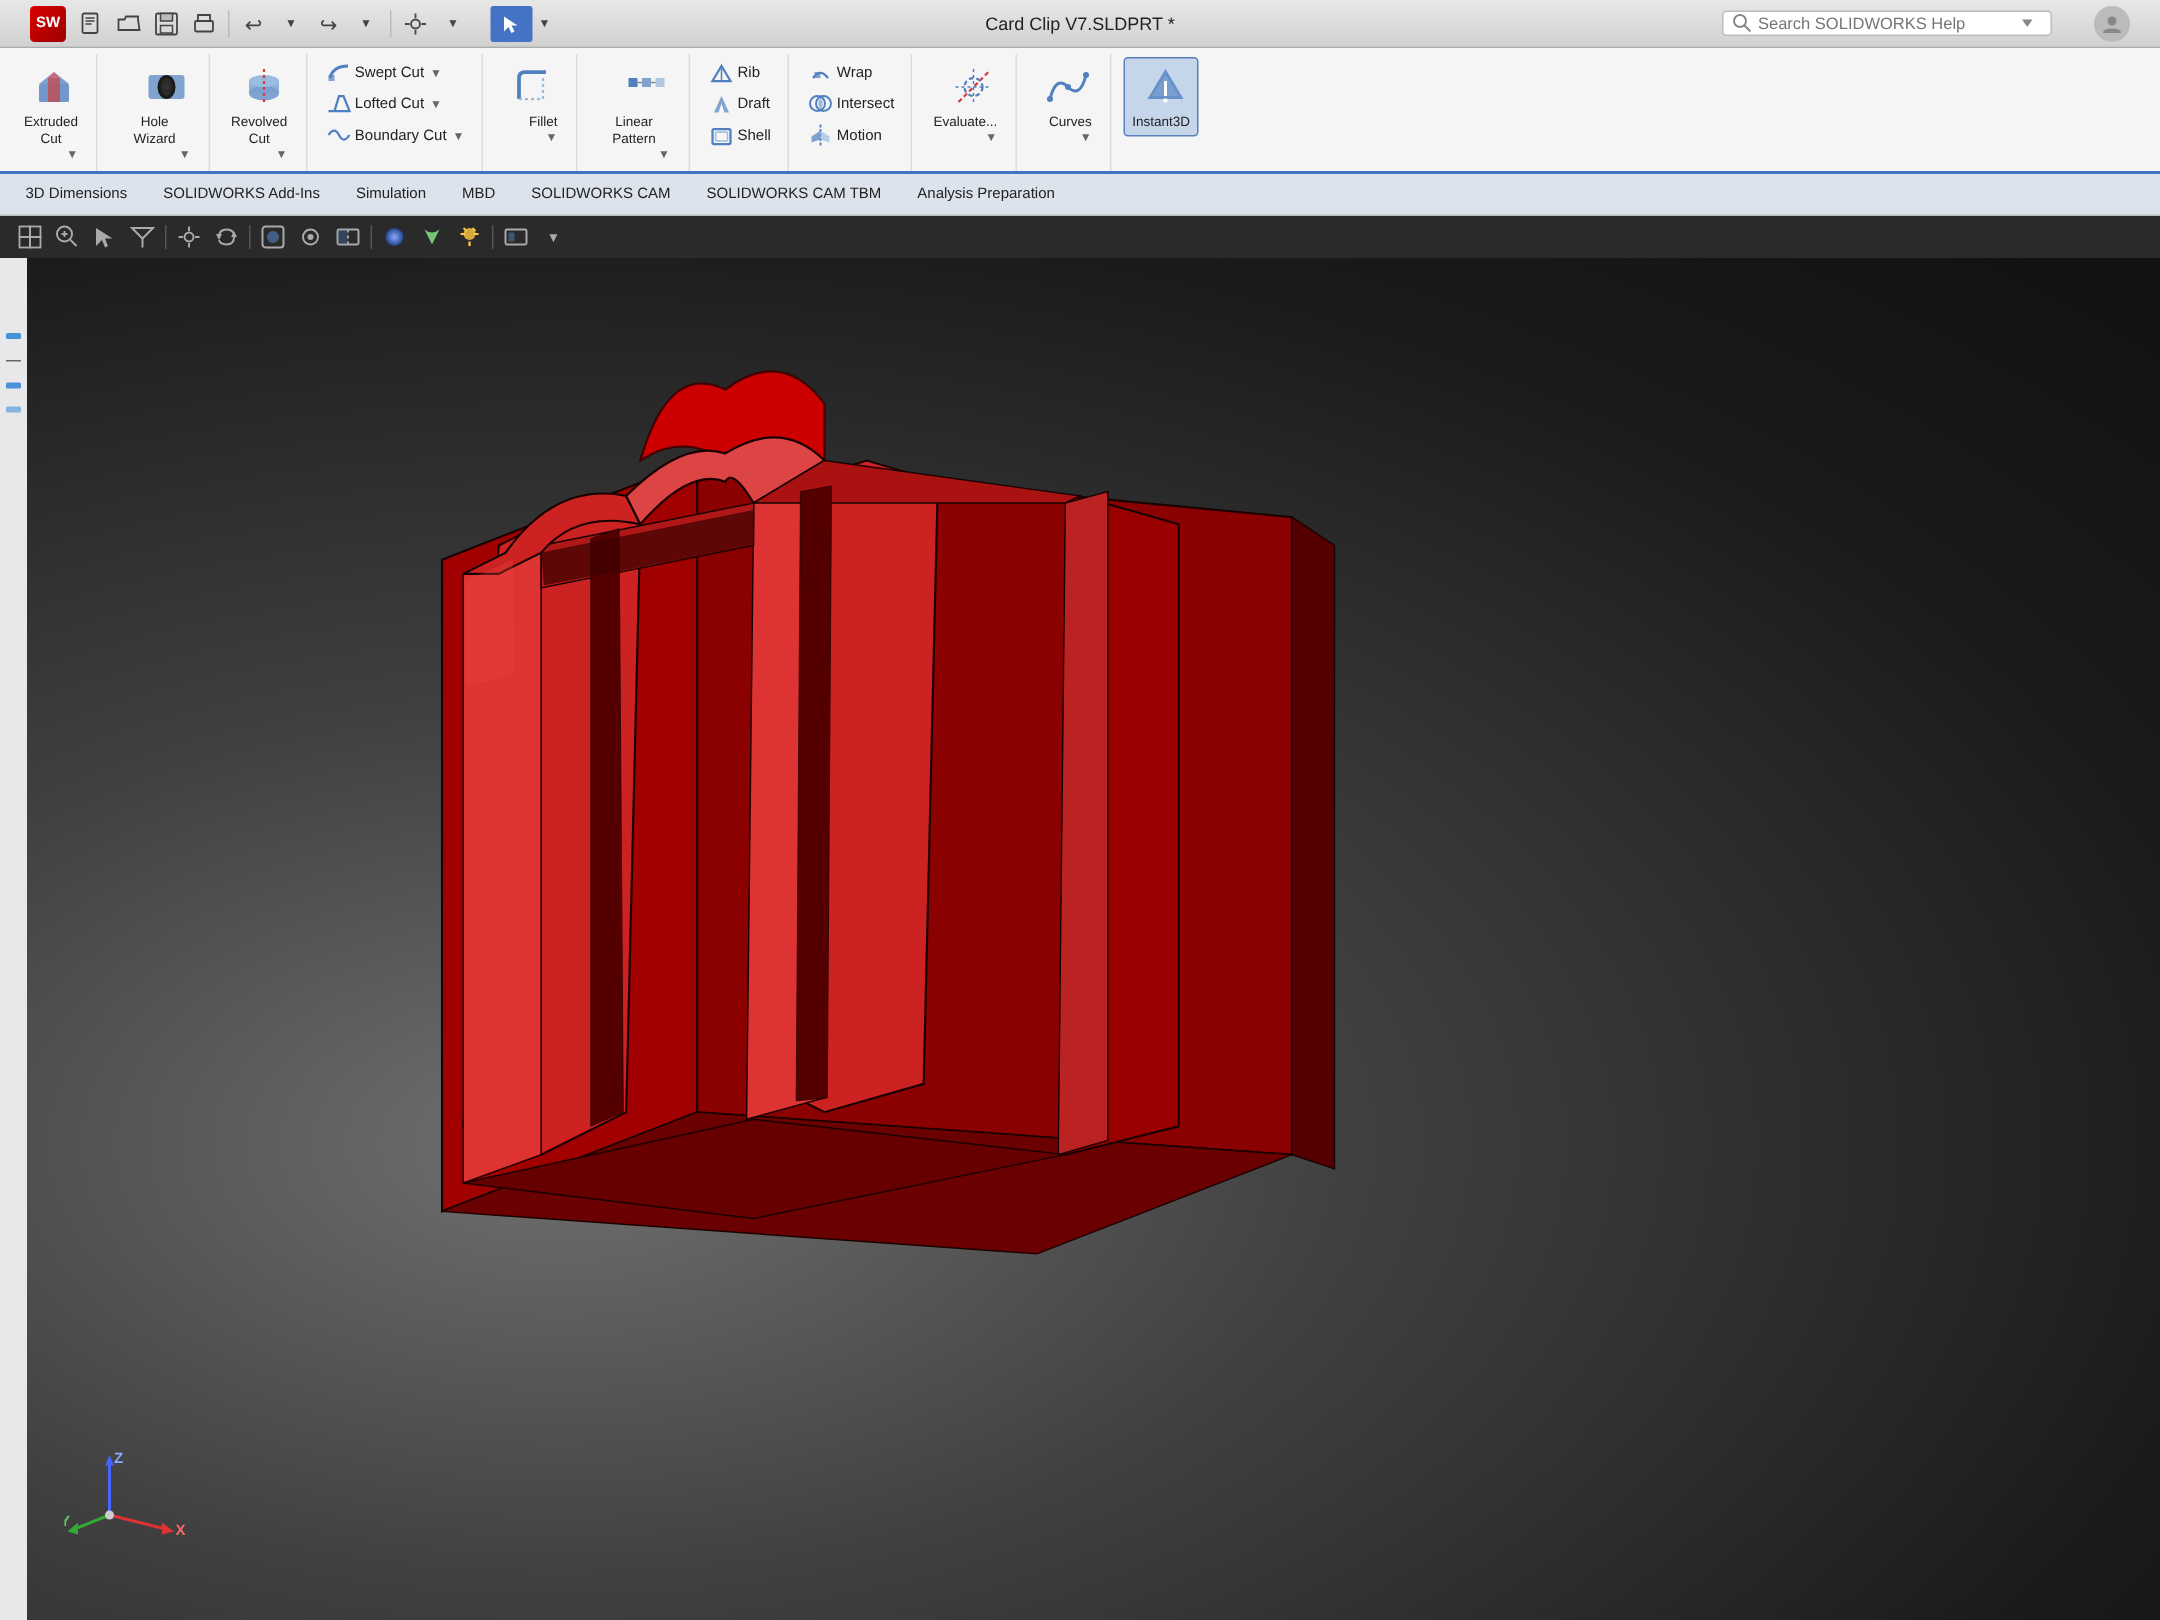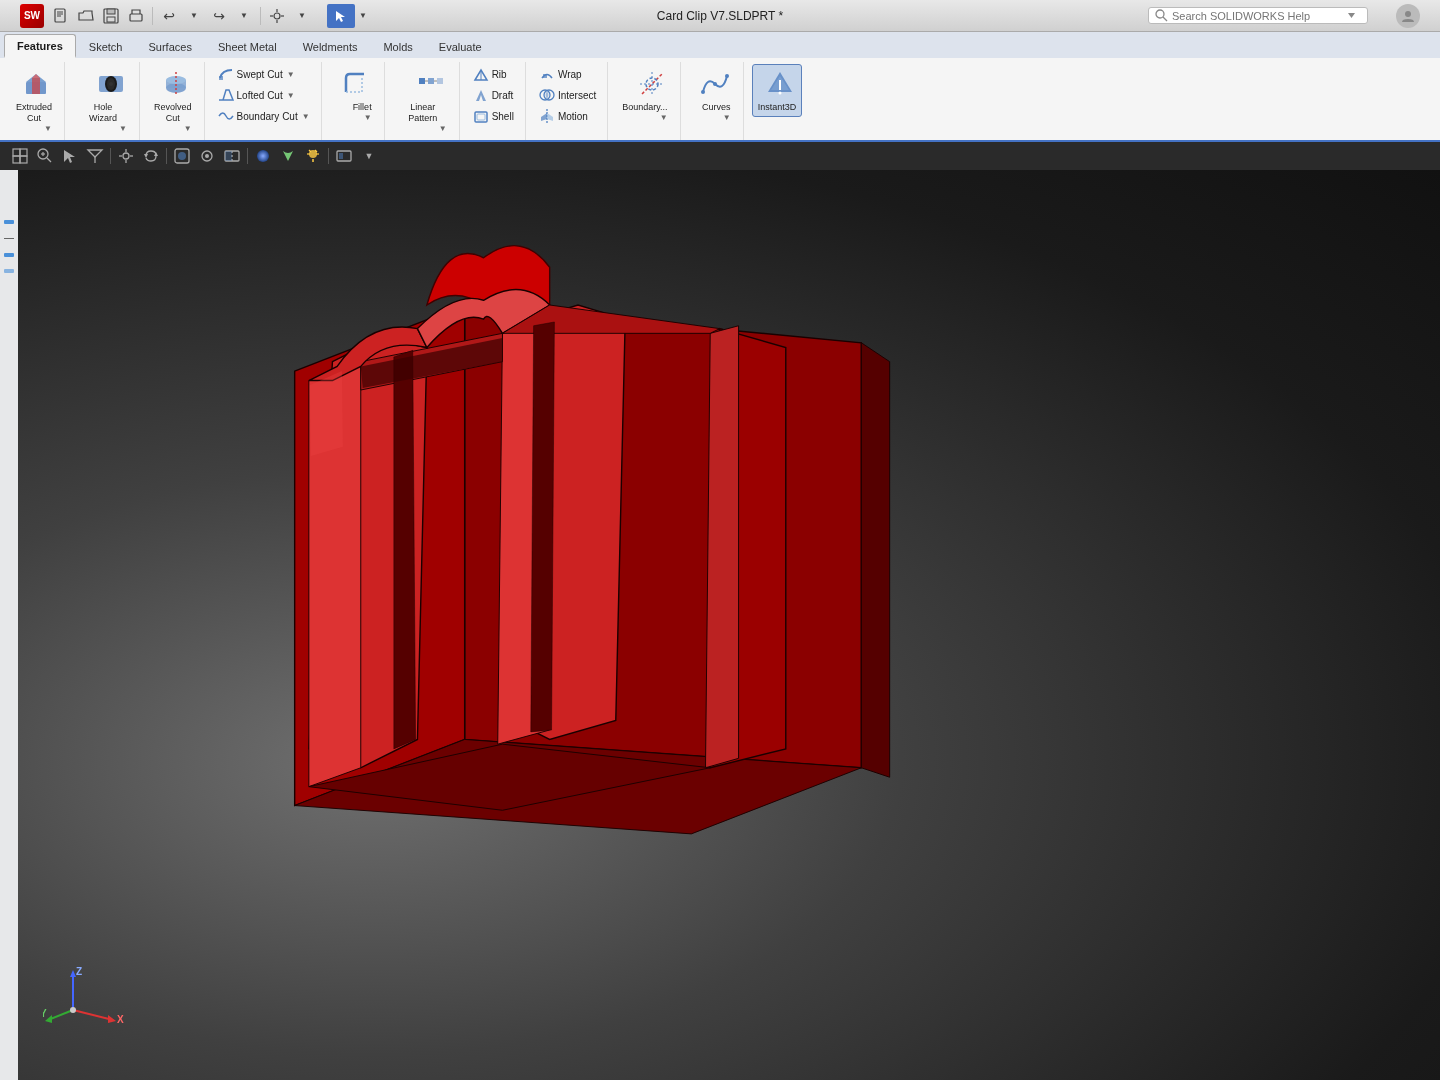--- a/index.html
+++ b/index.html
@@ -331,29 +331,20 @@
         <svg width="14" height="14" viewBox="0 0 14 14">
             <circle cx="7" cy="5" r="3" fill="#888"></circle>
             <path d="M1 13 Q1 10 7 10 Q13 10 13 13" fill="#888"></path>
           </svg>
       </div>
     </div>
   </div>
 
   <div id="ribbon">
 
-    <div id="ribbon-tabs">
-      <div class="ribbon-tab active">Features</div>
-      <div class="ribbon-tab">Sketch</div>
-      <div class="ribbon-tab">Surfaces</div>
-      <div class="ribbon-tab">Sheet Metal</div>
-      <div class="ribbon-tab">Weldments</div>
-      <div class="ribbon-tab">Molds</div>
-      <div class="ribbon-tab">Evaluate</div>
-    </div>
 
     <div id="ribbon-content">
 
       <div class="ribbon-group">
         <div class="ribbon-group-content">
           <div class="ribbon-btn-large">
             <div class="btn-icon">
               <svg width="32" height="32" viewBox="0 0 32 32">
                 <rect x="6" y="14" width="20" height="12" rx="1" fill="#5080c0" opacity="0.8"></rect>
                 <polygon points="6,14 16,6 26,14" fill="#7aa0d0"></polygon>
@@ -542,21 +533,21 @@
         <div class="ribbon-group-content">
           <div class="ribbon-btn-large">
             <div class="btn-icon">
               <svg width="32" height="32" viewBox="0 0 32 32">
                 <line x1="6" y1="26" x2="26" y2="6" stroke="#d04040" stroke-width="1.5" stroke-dasharray="3,2"></line>
                 <circle cx="16" cy="16" r="6" fill="none" stroke="#5080c0" stroke-width="1.5" stroke-dasharray="3,2"></circle>
                 <line x1="4" y1="16" x2="28" y2="16" stroke="#5080c0" stroke-width="1" stroke-dasharray="2,2"></line>
                 <line x1="16" y1="4" x2="16" y2="28" stroke="#5080c0" stroke-width="1" stroke-dasharray="2,2"></line>
               </svg>
             </div>
-            <div class="btn-label">Boundary...</div>
+            <div class="btn-label">Evaluate...</div>
             <div class="dropdown-arrow">▼</div>
           </div>
         </div>
       </div>
 
       <div class="ribbon-group">
         <div class="ribbon-group-content">
           <div class="ribbon-btn-large">
             <div class="btn-icon">
               <svg width="32" height="32" viewBox="0 0 32 32">
@@ -584,20 +575,29 @@
               </svg>
             </div>
             <div class="btn-label">Instant3D</div>
           </div>
         </div>
       </div>
 
     </div>
   </div>
 
+  <div id="second-toolbar">
+    <div class="st-btn">3D Dimensions</div>
+    <div class="st-btn">SOLIDWORKS Add-Ins</div>
+    <div class="st-btn">Simulation</div>
+    <div class="st-btn">MBD</div>
+    <div class="st-btn">SOLIDWORKS CAM</div>
+    <div class="st-btn">SOLIDWORKS CAM TBM</div>
+    <div class="st-btn">Analysis Preparation</div>
+  </div>
 
   <div id="main-area" style="flex:1;position:relative;overflow:hidden;">
 
     <div id="view-toolbar" style="position:absolute;top:0;left:0;right:0;z-index:20;height:28px;background:#2a2a2a;display:flex;align-items:center;padding:0 10px;gap:5px;">
       <div class="vt-icon">
         <svg width="18" height="18" viewBox="0 0 18 18">
             <rect x="2" y="2" width="7" height="7" fill="none" stroke="#aaa" stroke-width="1.2"></rect>
             <rect x="9" y="2" width="7" height="7" fill="none" stroke="#aaa" stroke-width="1.2"></rect>
             <rect x="2" y="9" width="7" height="7" fill="none" stroke="#aaa" stroke-width="1.2"></rect>
             <rect x="9" y="9" width="7" height="7" fill="none" stroke="#aaa" stroke-width="1.2"></rect>

